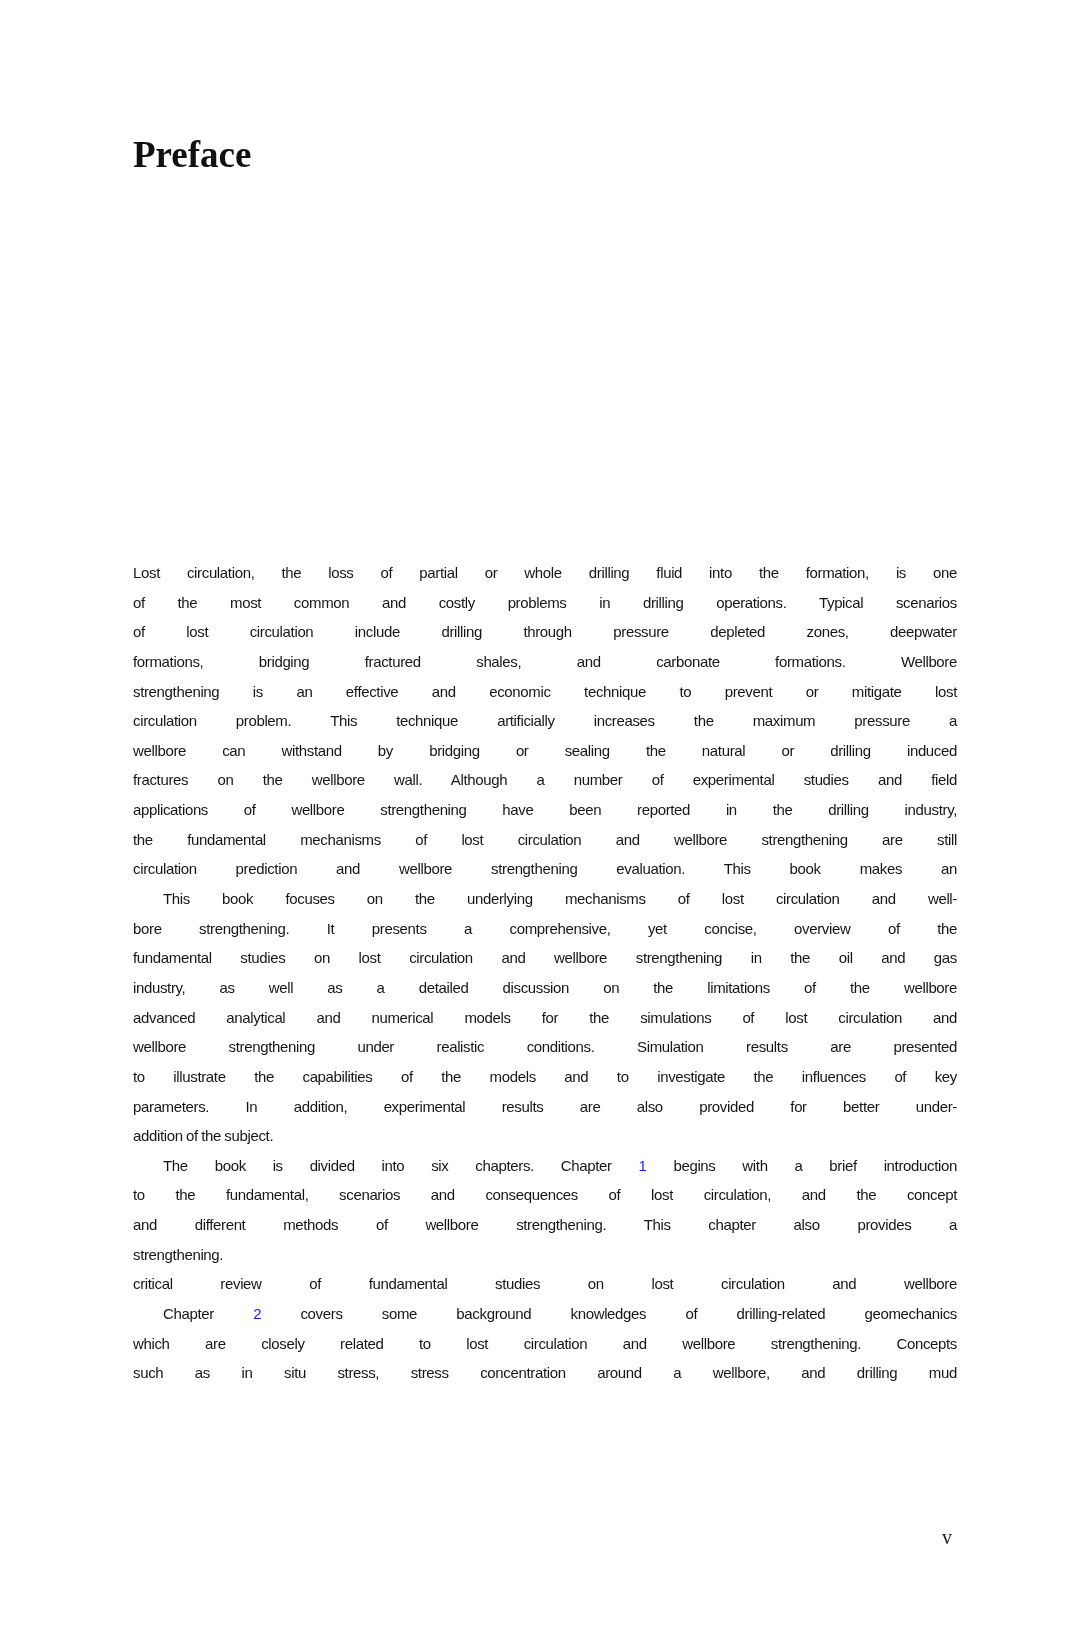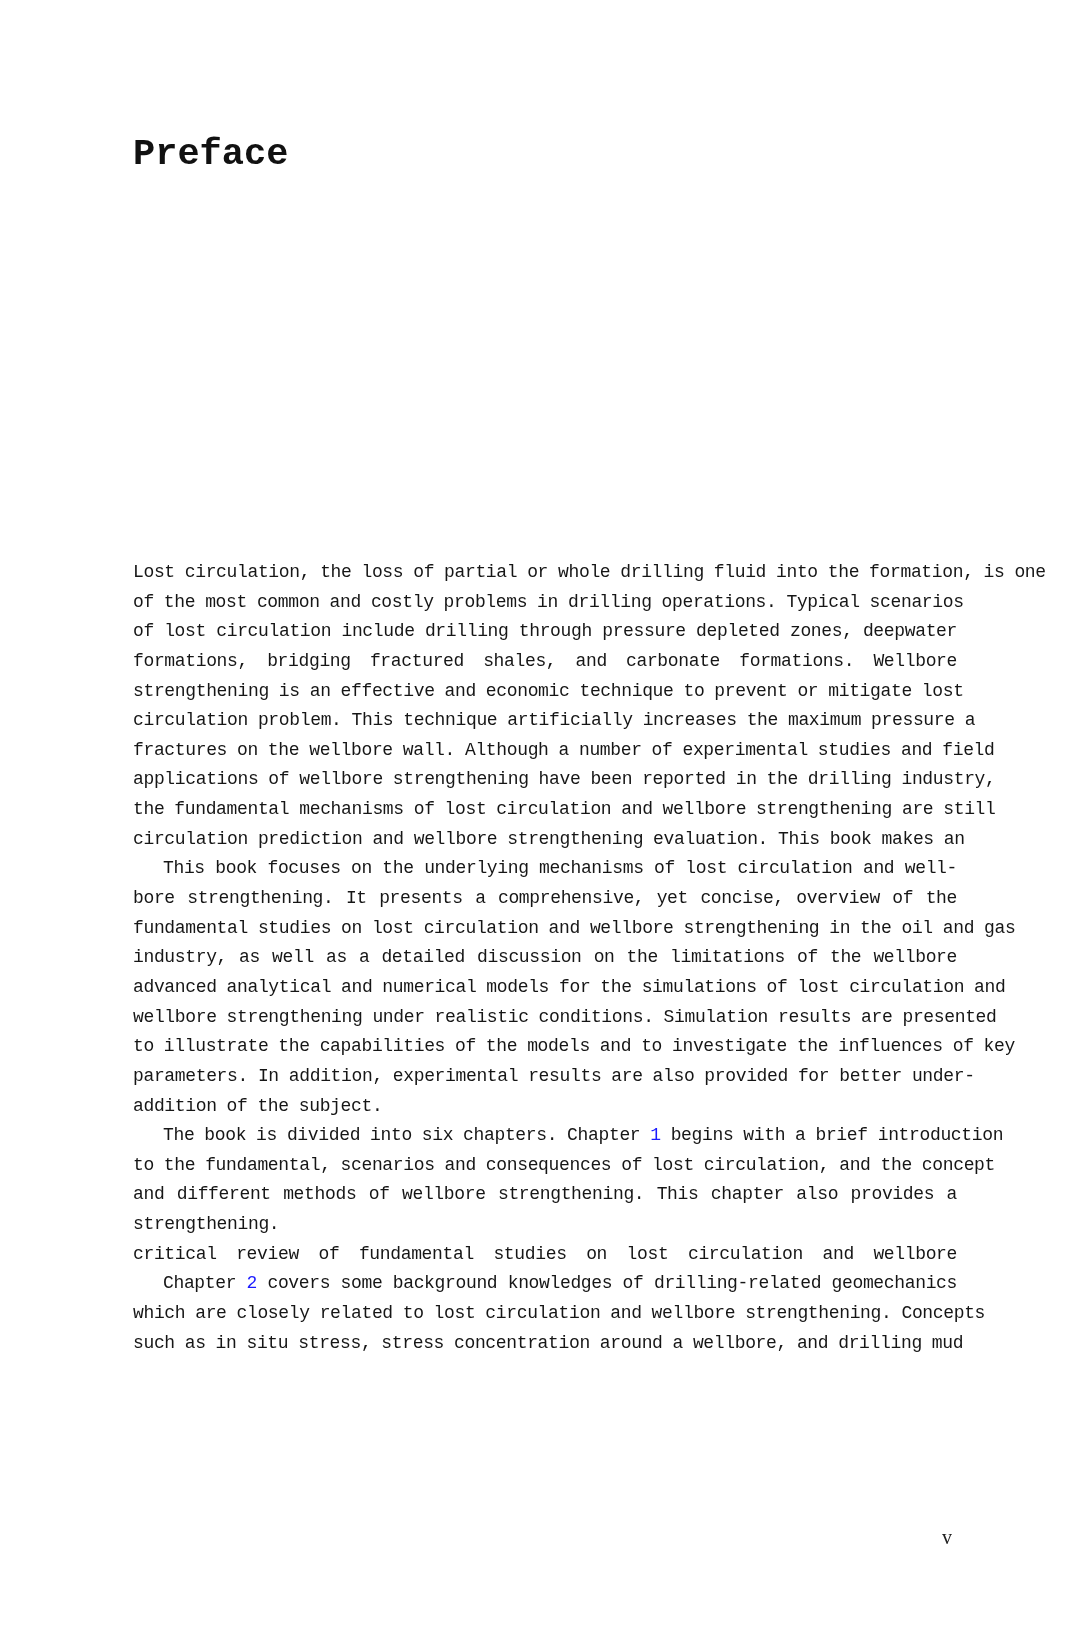--- a/index.html
+++ b/index.html
@@ -1,26 +1,26 @@
 <!DOCTYPE html>
 <html><head>
 <meta charset="utf-8">
 <style>
   html, body { margin: 0; padding: 0; background: #ffffff; }
   body { width: 1080px; height: 1637px; position: relative; overflow: hidden; }
   .page { position: absolute; left: 0; top: 0; width: 1080px; height: 1637px; background: #fff; }
   .title {
     position: absolute; left: 133px; top: 136px;
-    font-family: Liberation Mono, monospace;
+    font-family: Liberation Serif, serif;
     font-weight: bold; font-size: 37px; color: #111; margin: 0; line-height: 1;
   }
   .body {
     position: absolute; left: 133px; top: 558px; width: 824px;
-    font-family: Liberation Mono, monospace;
-    font-size: 18px; color: #161616;
+    font-family: Liberation Sans, sans-serif;
+    font-size: 15px; color: #161616;
   }
   .line {
     height: 29.65px; line-height: 29.65px; white-space: nowrap;
     text-align: justify; text-align-last: justify; letter-spacing: -0.35px;
     word-spacing: -0.5px;
   }
   .line.last { text-align-last: left; }
   .line.indent { padding-left: 30px; }
   .ref { color: #1a1aff; }
   .pagenum {
@@ -36,20 +36,21 @@
 
   <div class="body">
 
     <div>
       <div class="line">Lost circulation, the loss of partial or whole drilling fluid into the formation, is one</div>
       <div class="line">of the most common and costly problems in drilling operations. Typical scenarios</div>
       <div class="line">of lost circulation include drilling through pressure depleted zones, deepwater</div>
       <div class="line">formations, bridging fractured shales, and carbonate formations. Wellbore</div>
       <div class="line">strengthening is an effective and economic technique to prevent or mitigate lost</div>
       <div class="line">circulation problem. This technique artificially increases the maximum pressure a</div>
+      <div class="line">wellbore can withstand by bridging or sealing the natural or drilling induced</div>
       <div class="line">fractures on the wellbore wall. Although a number of experimental studies and field</div>
       <div class="line">applications of wellbore strengthening have been reported in the drilling industry,</div>
       <div class="line">the fundamental mechanisms of lost circulation and wellbore strengthening are still</div>
       <div class="line">circulation prediction and wellbore strengthening evaluation. This book makes an</div>
     </div>
 
     <div>
       <div class="line indent">This book focuses on the underlying mechanisms of lost circulation and well-</div>
       <div class="line">bore strengthening. It presents a comprehensive, yet concise, overview of the</div>
       <div class="line">fundamental studies on lost circulation and wellbore strengthening in the oil and gas</div>

